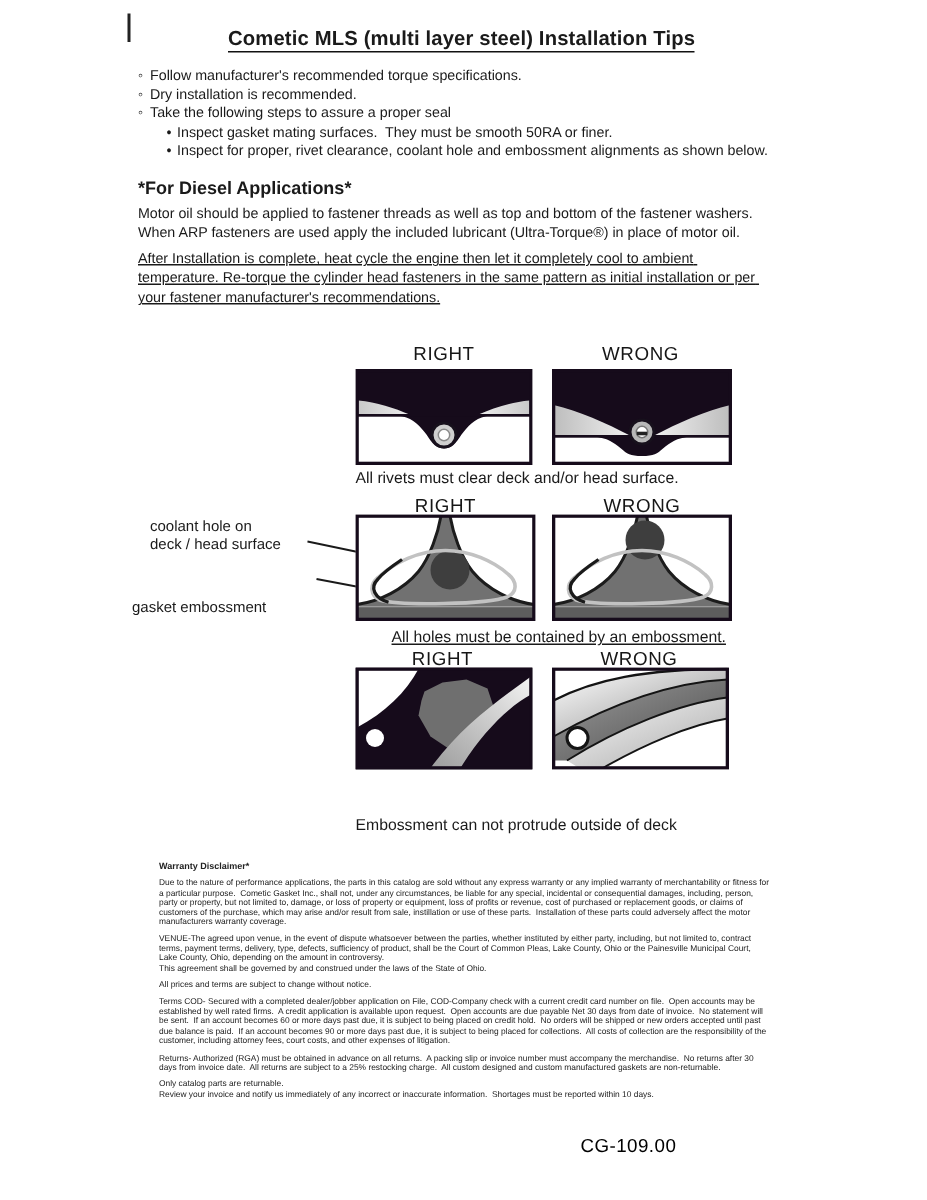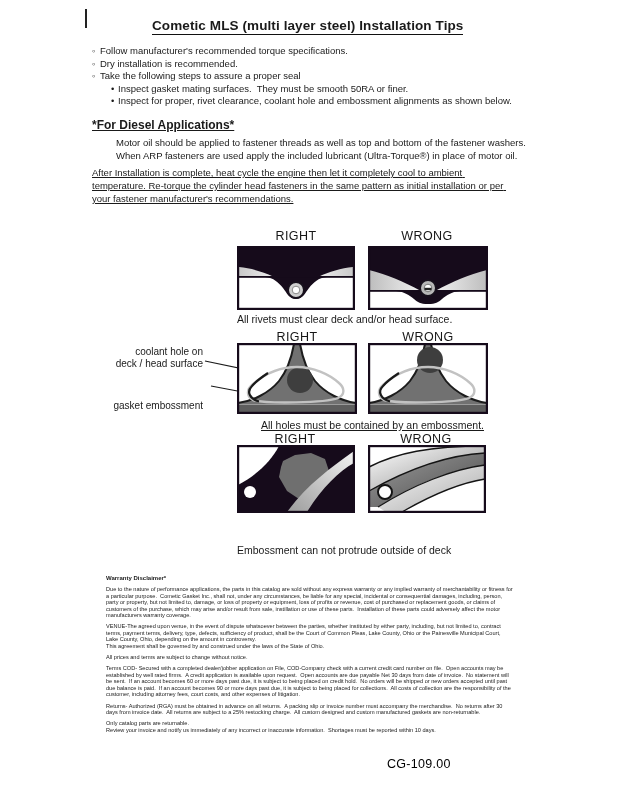--- a/index.html
+++ b/index.html
@@ -11,35 +11,35 @@
 
   .title { left:106px; top:18px; font-size:13.5px; font-weight:bold; letter-spacing:.1px; }
   .title .ul { border-bottom:1.7px solid #111; padding-bottom:1px;margin-left:46px; }
 
   .bullets { left:92px; top:45px; width:424px; font-size:9.5px; line-height:12.6px; }
   .brow { display:flex; white-space:pre-wrap; }
   .brow .mk { width:8px; flex:0 0 8px; }
   .brow.sub { margin-left:19px; }
   .brow.sub .mk { width:7px; flex:0 0 7px; }
 
-  .diesel-h { left:92px; top:118px; font-size:12px; font-weight:bold;text-decoration:underline; }
+  .diesel-h { left:92px; top:118px; font-size:12px; font-weight:bold; }
   .para { left:92px; width:412px; font-size:9.5px; line-height:13px; white-space:pre-wrap; }
-  .p1 { top:136px;margin-left:24px; } .p2 { top:166px;text-decoration:underline; } .pnote { top:208px; }
+  .p1 { top:136px; } .p2 { top:166px;text-decoration:underline; } .pnote { top:208px; }
 
   .dlabel { font-size:12.5px; letter-spacing:.4px; text-align:center; width:120px; color:#161616; }
   .cap { font-size:10.5px; line-height:13px; white-space:pre-wrap; }
 
   .fig { display:block; }
   .f-ink  { fill:var(--ink); }
   .f-gray { fill:var(--panel-gray); }
   .f-hole { fill:var(--hole-gray); }
   .s-ink  { stroke:var(--ink); fill:none; }
   .s-emb  { stroke:var(--emboss-line); fill:none; }
 
-  .side { font-size:10px; line-height:11.5px; text-align:right; }
+  .side { font-size:10px; line-height:11.5px; text-align:left; }
   .legal { left:106px; top:575px; width:408px; font-size:5.6px; line-height:6.4px; color:#222; }
   .legal .lh { font-size:6px; font-weight:bold; margin:0 0 5px 0; }
   .legal p { margin:0 0 5px 0; white-space:pre-wrap; }
   .legal p.tight { margin-bottom:0; }
   .pagenum { left:387px; top:757px; font-size:12.5px; letter-spacing:.3px; color:#000000; }
 </style>
 </head>
 <body>
 
 <div class="page">

